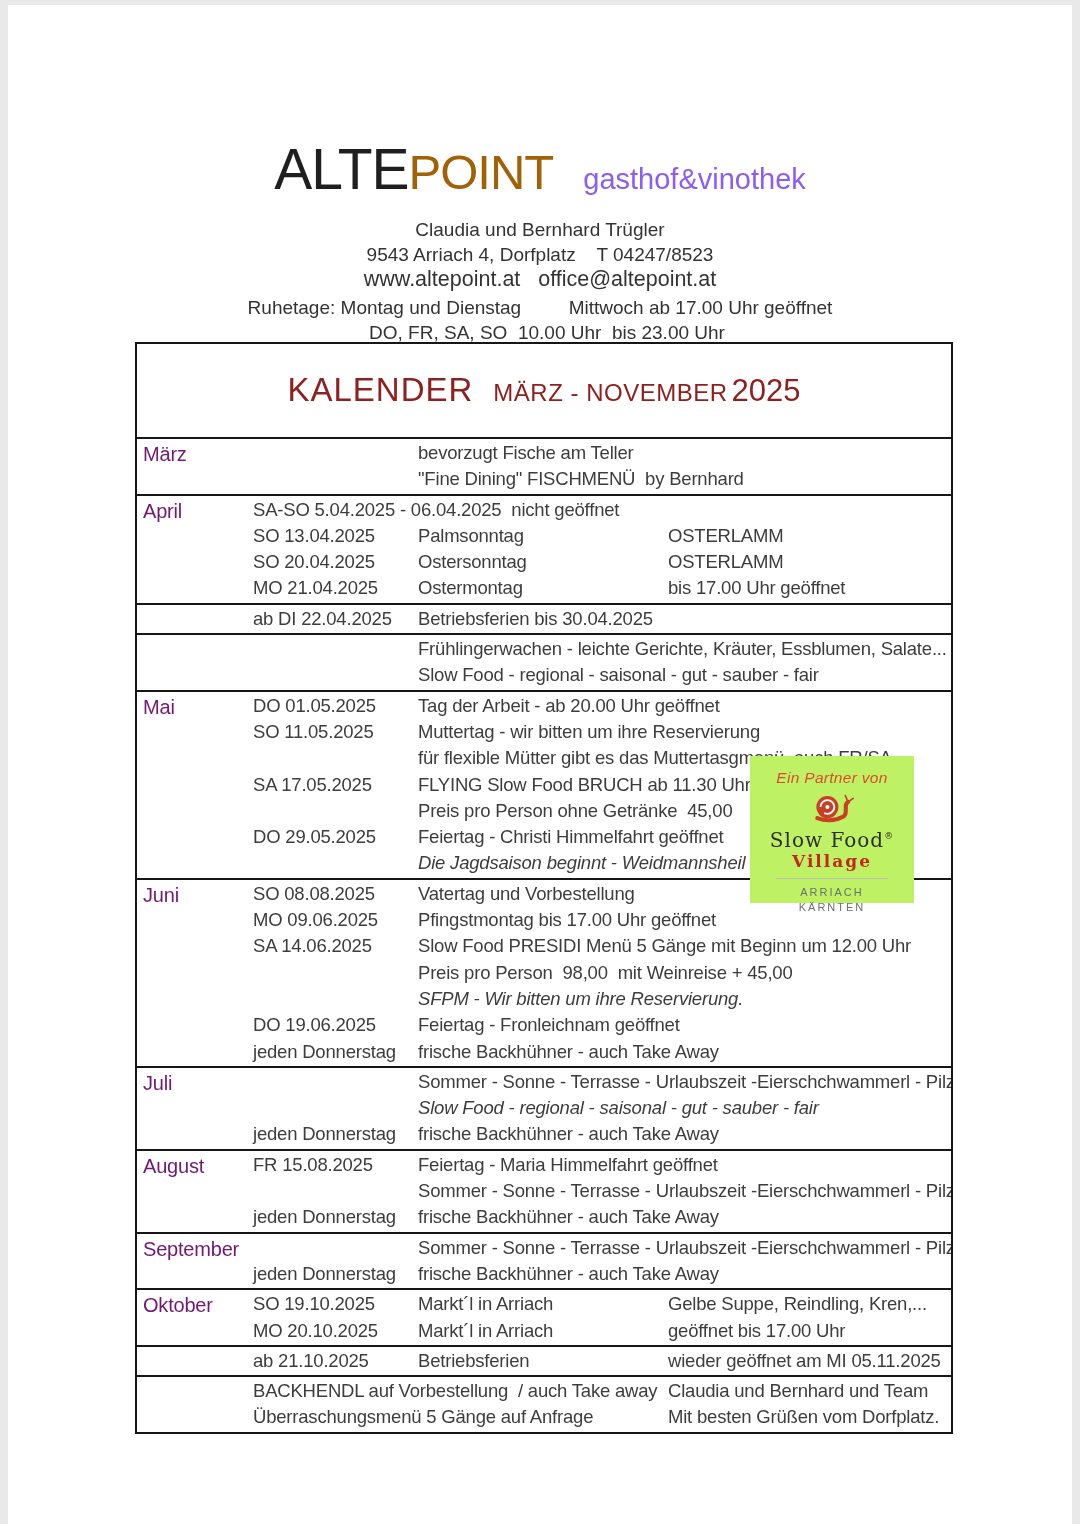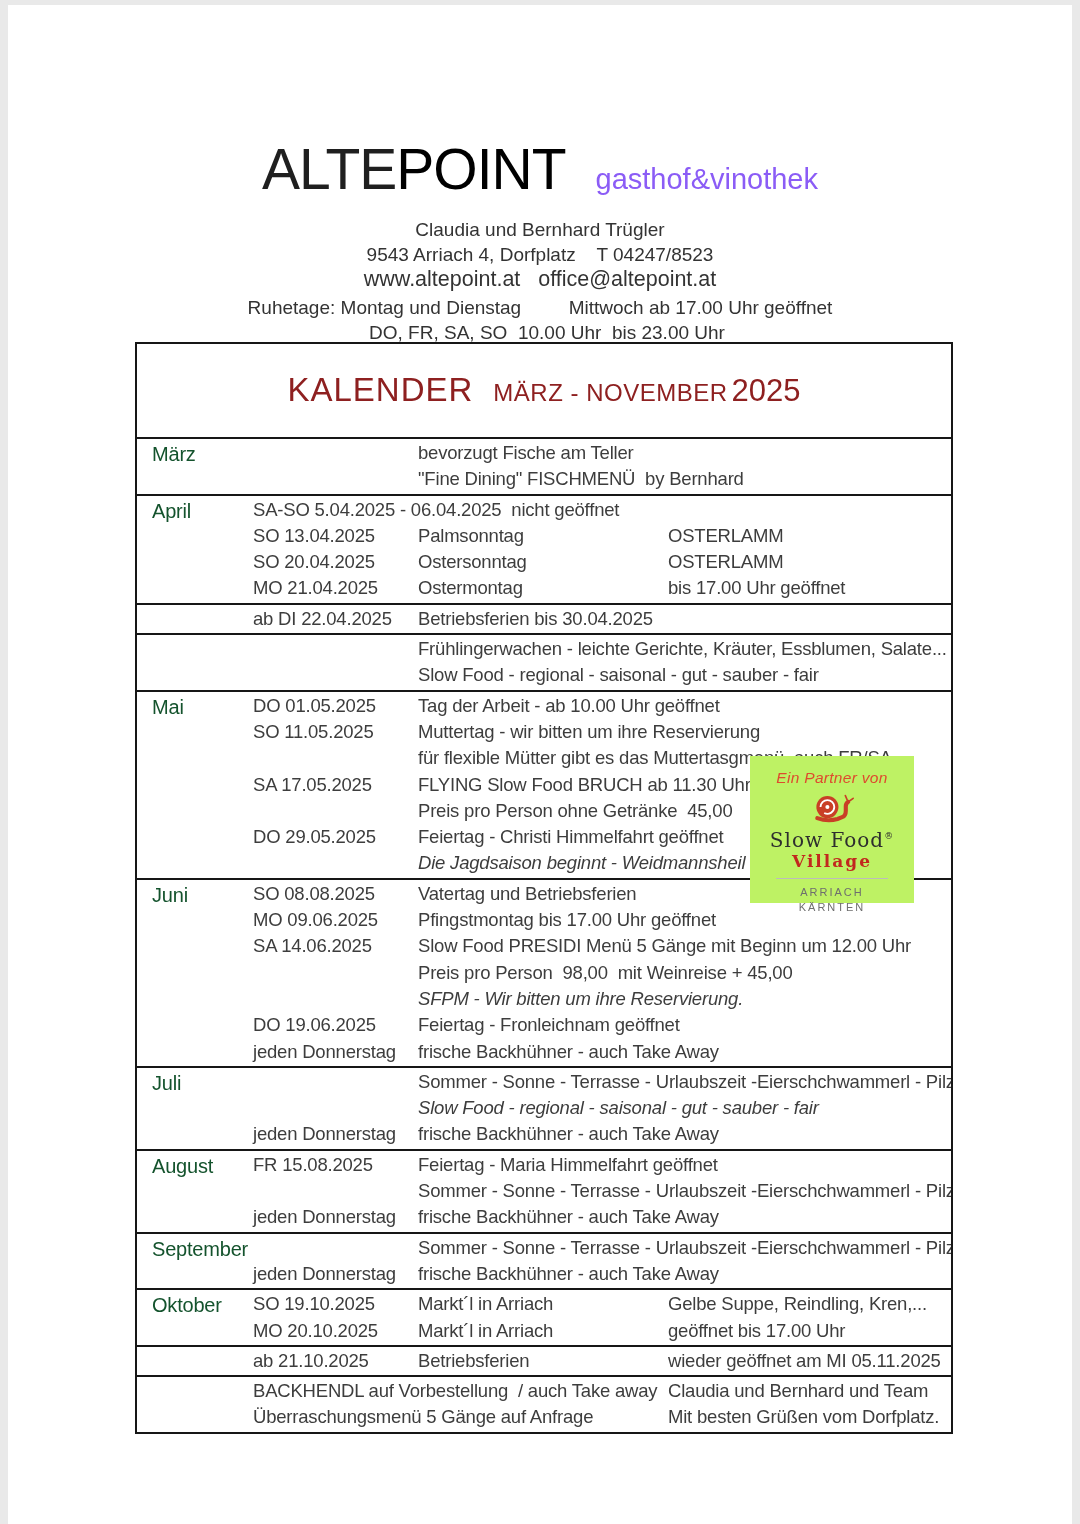--- a/index.html
+++ b/index.html
@@ -8,42 +8,42 @@
     font-family:"Liberation Sans",sans-serif;color:#3d3d3d;overflow:hidden;
   }
   .strip{position:absolute;background:#e9e9e9;}
   #strip-top{left:0;top:0;width:1080px;height:5px;}
   #strip-left{left:0;top:0;width:8px;height:1524px;}
   #strip-right{right:0;top:0;width:8px;height:1524px;}
 
   
   .brand{position:absolute;left:0;top:136px;width:1080px;text-align:center;white-space:pre;}
   .brand .b1{font-size:57px;color:#1f1f1f;letter-spacing:-1px;}
-  .brand .b2{font-size:57px;color:#000000;letter-spacing:-1px;}
+  .brand .b2{font-size:49px;color:#a16207;letter-spacing:-1px;}
   .brand .b3{font-size:29px;color:#8b5cf6;margin-left:30px;letter-spacing:0;}
   .hline{position:absolute;left:0;width:1080px;text-align:center;white-space:pre;
          font-size:19px;color:#333333;}
   #hl-owner{top:219px;}
   #hl-address{top:244px;}
   #hl-web{top:267px;font-size:21.5px;}
   #hl-rest{top:297px;}
   #hl-hours{top:322px;padding-left:7px;}
 
   
   .cal{position:absolute;left:135px;top:342px;width:818px;box-sizing:border-box;
        border:2px solid #161616;background:#ffffff;overflow:hidden;}
   .cal-title{height:93px;box-sizing:border-box;padding-top:27px;text-align:center;color:#8e2020;white-space:pre;}
   .cal-title .t1{font-size:33px;letter-spacing:1px;}
   .cal-title .t2{font-size:24px;margin-left:20px;letter-spacing:0.5px;}
   .cal-title .t3{font-size:31px;margin-left:4px;}
 
   .sec{position:relative;border-top:2px solid #161616;padding:1px 0;}
   .row{position:relative;height:26.3px;line-height:26.3px;font-size:18.5px;letter-spacing:-0.2px;}
   .row span{white-space:pre;}
-  .month{position:absolute;left:6px;top:3px;font-size:20px;line-height:24px;color:#14532d;letter-spacing:-0.2px;margin-left:9px;}
+  .month{position:absolute;left:6px;top:3px;font-size:20px;line-height:24px;color:#701a75;letter-spacing:-0.2px;}
   .c-date{position:absolute;left:116px;}
   .c-text{position:absolute;left:281px;}
   .c-note{position:absolute;left:531px;}
   .c-wide{position:absolute;left:116px;}
   .it{font-style:italic;}
   .bold{font-weight:bold;color:#1d1d1d;}
 
   
   .badge{position:absolute;left:750px;top:756px;width:164px;height:147px;background:#bef264;
          z-index:6;text-align:center;}
@@ -120,21 +120,21 @@
       </div>
     <div class="row">
         <span class="c-text">Slow Food - regional - saisonal - gut - sauber - fair</span>
       </div>
   </div>
 
   <div class="sec">
     <span class="month">Mai</span>
     <div class="row">
         <span class="c-date">DO 01.05.2025</span>
-        <span class="c-text">Tag der Arbeit - ab 10.00 Uhr geöffnet</span>
+        <span class="c-text">Tag der Arbeit - ab 20.00 Uhr geöffnet</span>
       </div>
     <div class="row">
         <span class="c-date">SO 11.05.2025</span>
         <span class="c-text">Muttertag - wir bitten um ihre Reservierung</span>
       </div>
     <div class="row">
         <span class="c-text">für flexible Mütter gibt es das Muttertasgmenü  auch FR/SA</span>
       </div>
     <div class="row">
         <span class="c-date">SA 17.05.2025</span>
@@ -149,21 +149,21 @@
       </div>
     <div class="row">
         <span class="c-text it">Die Jagdsaison beginnt - Weidmannsheil</span>
       </div>
   </div>
 
   <div class="sec">
     <span class="month">Juni</span>
     <div class="row">
         <span class="c-date">SO 08.08.2025</span>
-        <span class="c-text">Vatertag und Betriebsferien</span>
+        <span class="c-text">Vatertag und Vorbestellung</span>
       </div>
     <div class="row">
         <span class="c-date">MO 09.06.2025</span>
         <span class="c-text">Pfingstmontag bis 17.00 Uhr geöffnet</span>
       </div>
     <div class="row">
         <span class="c-date">SA 14.06.2025</span>
         <span class="c-text">Slow Food PRESIDI Menü 5 Gänge mit Beginn um 12.00 Uhr</span>
       </div>
     <div class="row">

